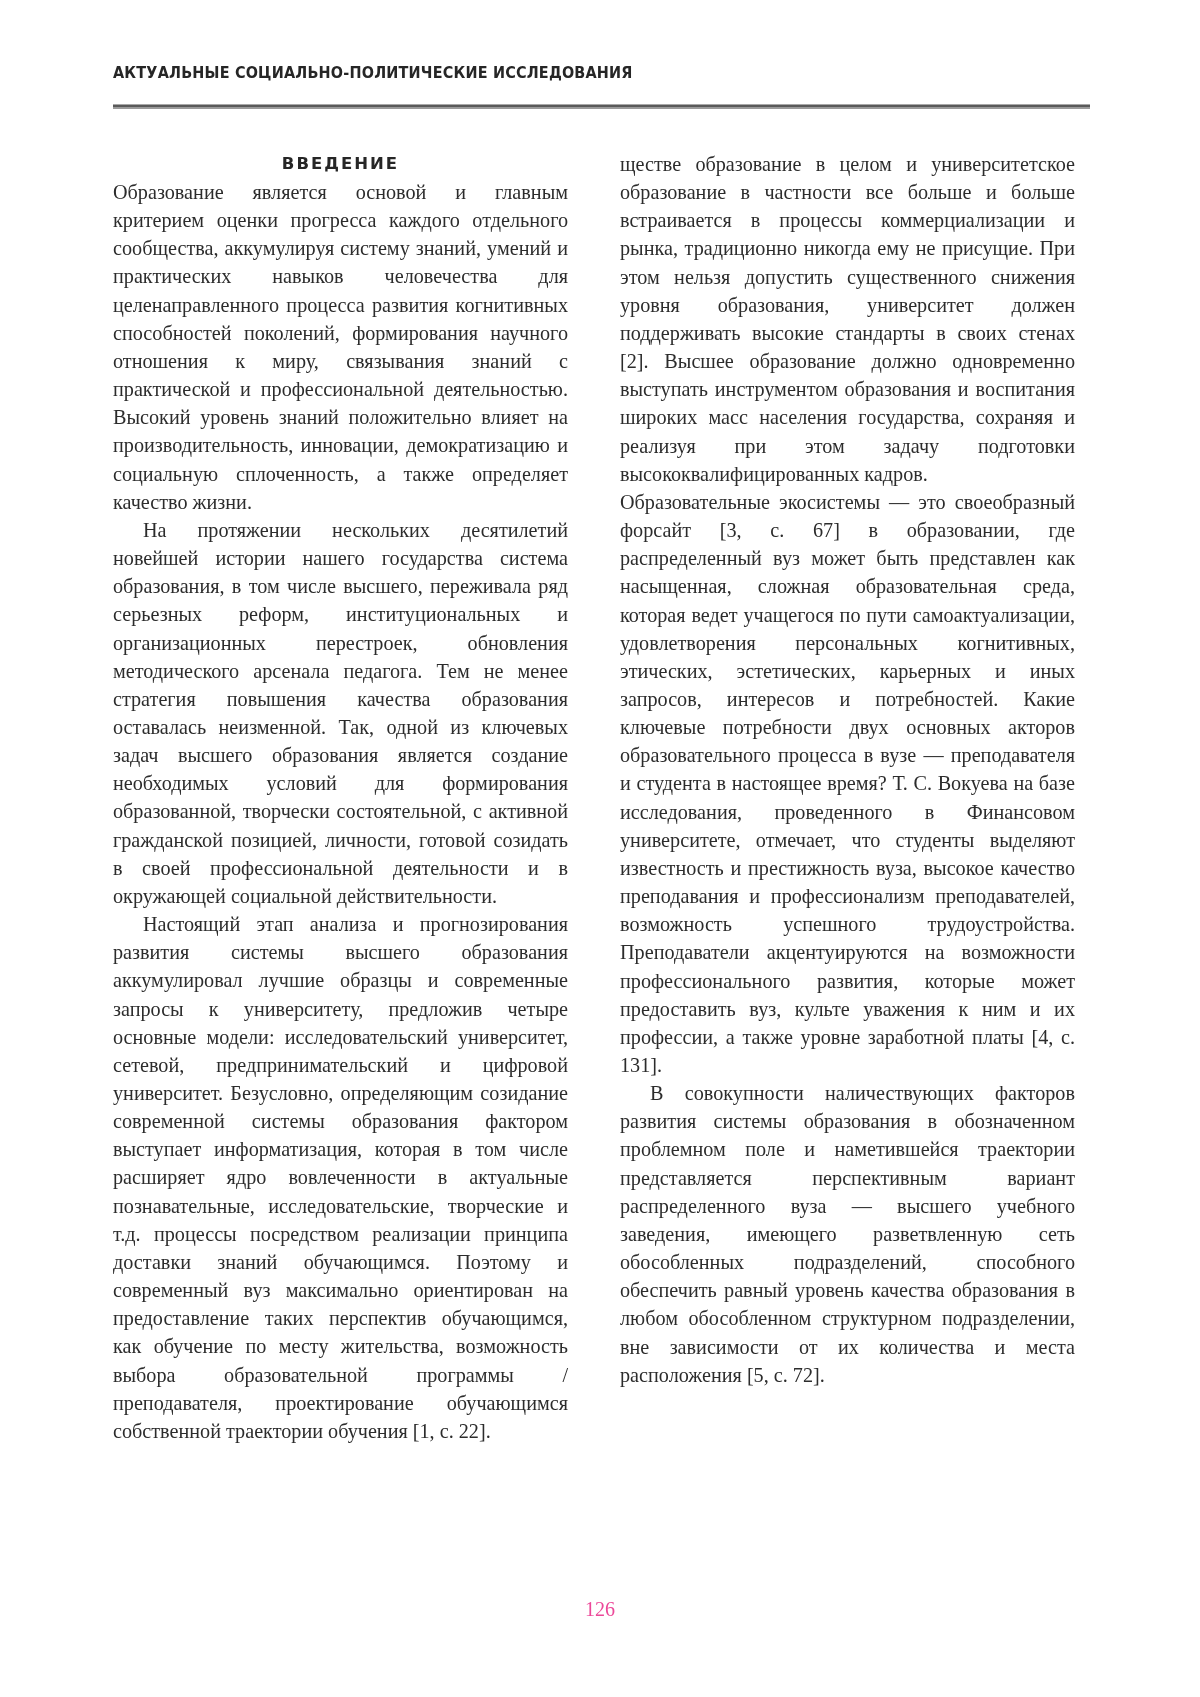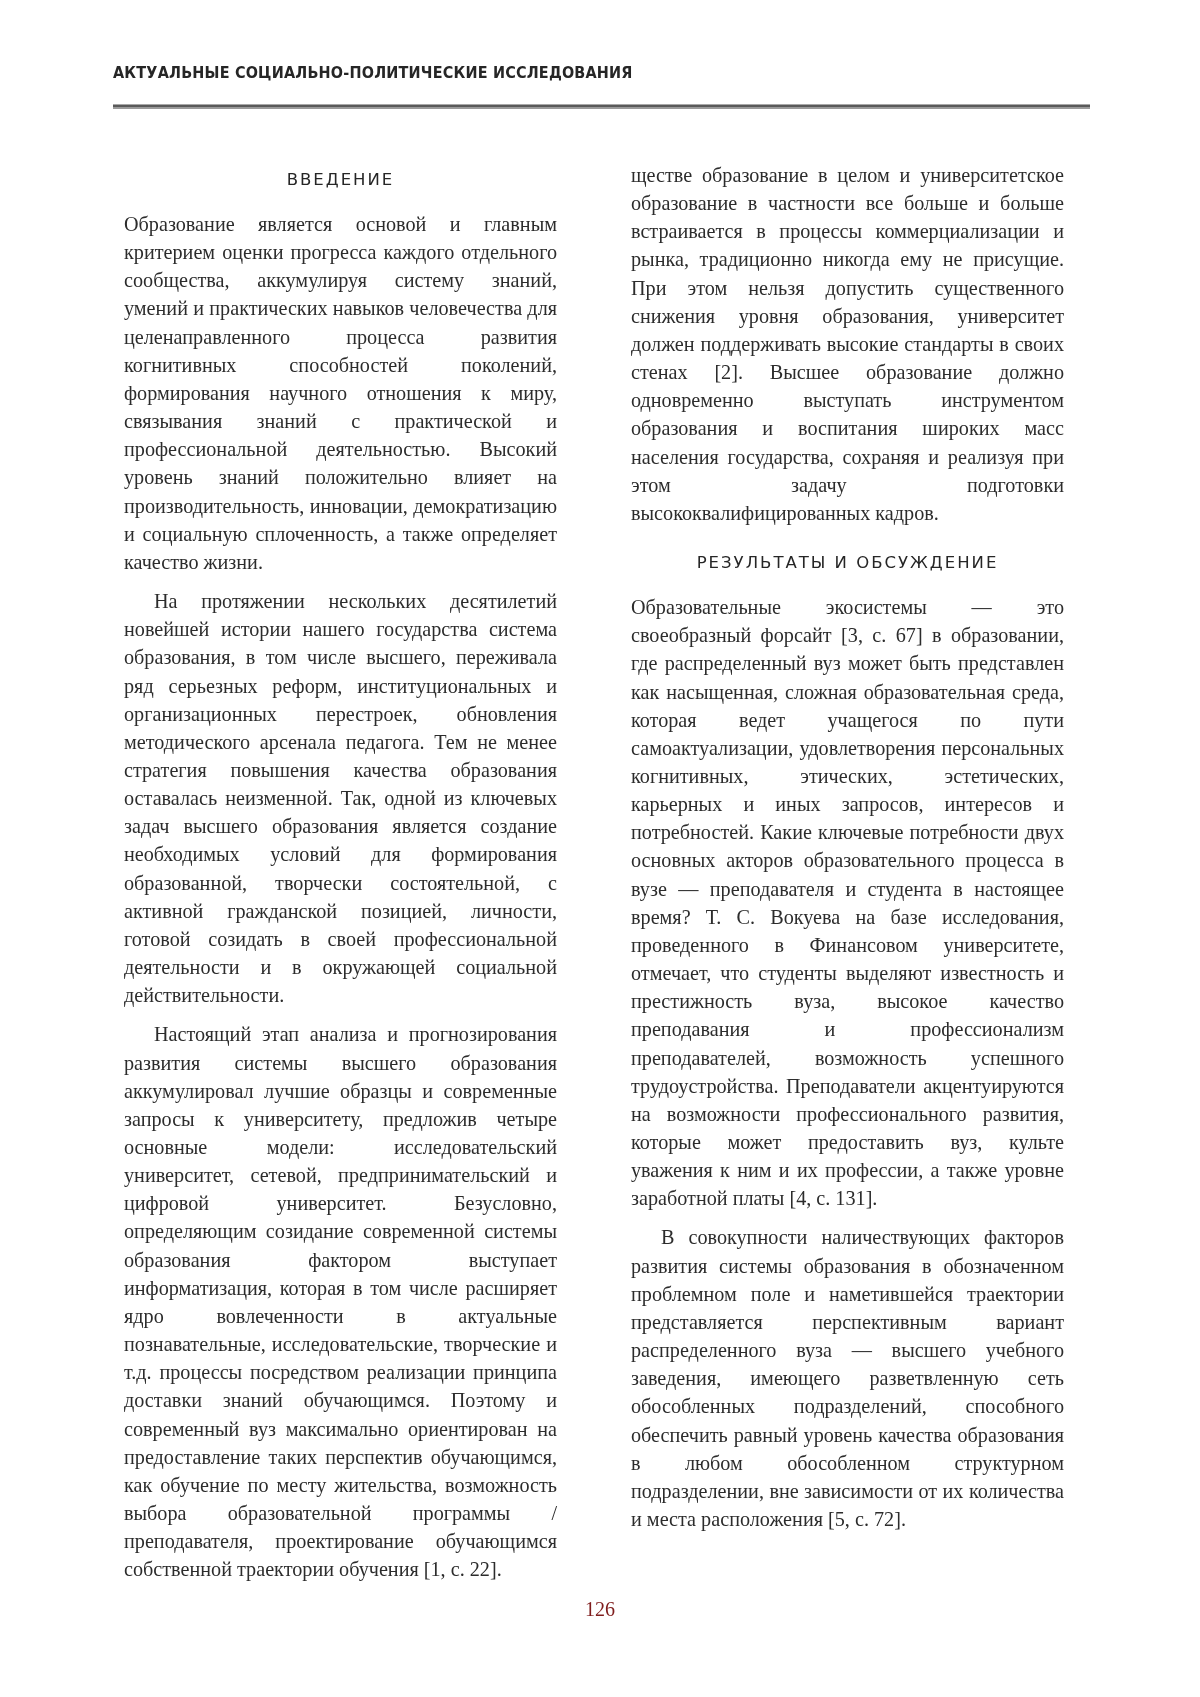--- a/index.html
+++ b/index.html
@@ -43,59 +43,58 @@
       font-size: 20.2px;
       line-height: 28.15px;
       text-align: justify;
       hyphens: manual;
       color: #2c2c2c;
     }
     .col-left { left: 113px; }
     .col-right { left: 620px; top: 150px; }
     .section-heading {
       font-family: "DejaVu Sans", sans-serif;
-      font-weight: normal;
+      font-weight: bold;
       font-size: 16.5px;
       letter-spacing: 2px;
       text-align: center;
       line-height: 28px;
-      margin: 16px;
+      margin: 0;
       color: #262626;
     }
     .col-right .section-heading { margin-top: 22px; }
     p.para {
-      margin: 11px;
+      margin: 0;
       text-indent: 0;
     }
     p.para.indent { text-indent: 30px; }
     p.para.noindent { text-indent: 0; }
     .page-number {
       position: absolute;
       top: 1598px;
       left: 0;
       width: 1200px;
       text-align: center;
       font-family: "Liberation Serif", serif;
       font-size: 20px;
-      color: #7f1d1d;
+      color: #ec4899;
     }
   </style>
 </head>
 <body>
 
 <div class="running-head">АКТУАЛЬНЫЕ СОЦИАЛЬНО-ПОЛИТИЧЕСКИЕ ИССЛЕДОВАНИЯ</div>
 <div class="head-rule"></div>
 
 <div class="column col-left">
   <h2 class="section-heading">ВВЕДЕНИЕ</h2>
   <p class="para noindent">Образование является основой и главным критерием оценки прогресса каждого отдельного сообщества, аккумулируя систему знаний, умений и практических навыков человечества для целенаправленного процесса развития когнитивных способностей поколений, формирования научного отношения к миру, связывания знаний с практической и профессиональной деятельностью. Высокий уровень знаний положительно влияет на производительность, инновации, демократизацию и социальную сплоченность, а также определяет качество жизни.</p>
   <p class="para indent">На протяжении нескольких десятилетий новейшей истории нашего государства система образования, в том числе высшего, переживала ряд серьезных реформ, институциональных и организационных перестроек, обновления методического арсенала педагога. Тем не менее стратегия повышения качества образования оставалась неизменной. Так, одной из ключевых задач высшего образования является создание необходимых условий для формирования образованной, творчески состоятельной, с активной гражданской позицией, личности, готовой созидать в своей профессиональной деятельности и в окружающей социальной действительности.</p>
   <p class="para indent">Настоящий этап анализа и прогнозирования развития системы высшего образования аккумулировал лучшие образцы и современные запросы к университету, предложив четыре основные модели: исследовательский университет, сетевой, предпринимательский и цифровой университет. Безусловно, определяющим созидание современной системы образования фактором выступает информатизация, которая в том числе расширяет ядро вовлеченности в актуальные познавательные, исследовательские, творческие и т.д. процессы посредством реализации принципа доставки знаний обучающимся. Поэтому и современный вуз максимально ориентирован на предоставление таких перспектив обучающимся, как обучение по месту жительства, возможность выбора образовательной программы / преподавателя, проектирование обучающимся собственной траектории обучения [1, с. 22].</p>
 </div>
 
 <div class="column col-right">
   <p class="para noindent">ществе образование в целом и университетское образование в частности все больше и больше встраивается в процессы коммерциализации и рынка, традиционно никогда ему не присущие. При этом нельзя допустить существенного снижения уровня образования, университет должен поддерживать высокие стандарты в своих стенах [2]. Высшее образование должно одновременно выступать инструментом образования и воспитания широких масс населения государства, сохраняя и реализуя при этом задачу подготовки высококвалифицированных кадров.</p>
-  <h2 class="section-heading">РЕЗУЛЬТАТЫ И ОБСУЖДЕНИЕ</h2>
   <p class="para noindent">Образовательные экосистемы — это своеобразный форсайт [3, с. 67] в образовании, где распределенный вуз может быть представлен как насыщенная, сложная образовательная среда, которая ведет учащегося по пути самоактуализации, удовлетворения персональных когнитивных, этических, эстетических, карьерных и иных запросов, интересов и потребностей. Какие ключевые потребности двух основных акторов образовательного процесса в вузе — преподавателя и студента в настоящее время? Т. С. Вокуева на базе исследования, проведенного в Финансовом университете, отмечает, что студенты выделяют известность и престижность вуза, высокое качество преподавания и профессионализм преподавателей, возможность успешного трудоустройства. Преподаватели акцентуируются на возможности профессионального развития, которые может предоставить вуз, культе уважения к ним и их профессии, а также уровне заработной платы [4, с. 131].</p>
   <p class="para indent">В совокупности наличествующих факторов развития системы образования в обозначенном проблемном поле и наметившейся траектории представляется перспективным вариант распределенного вуза — высшего учебного заведения, имеющего разветвленную сеть обособленных подразделений, способного обеспечить равный уровень качества образования в любом обособленном структурном подразделении, вне зависимости от их количества и места расположения [5, с. 72].</p>
 </div>
 
 <div class="page-number">126</div>
 
 </body></html>

